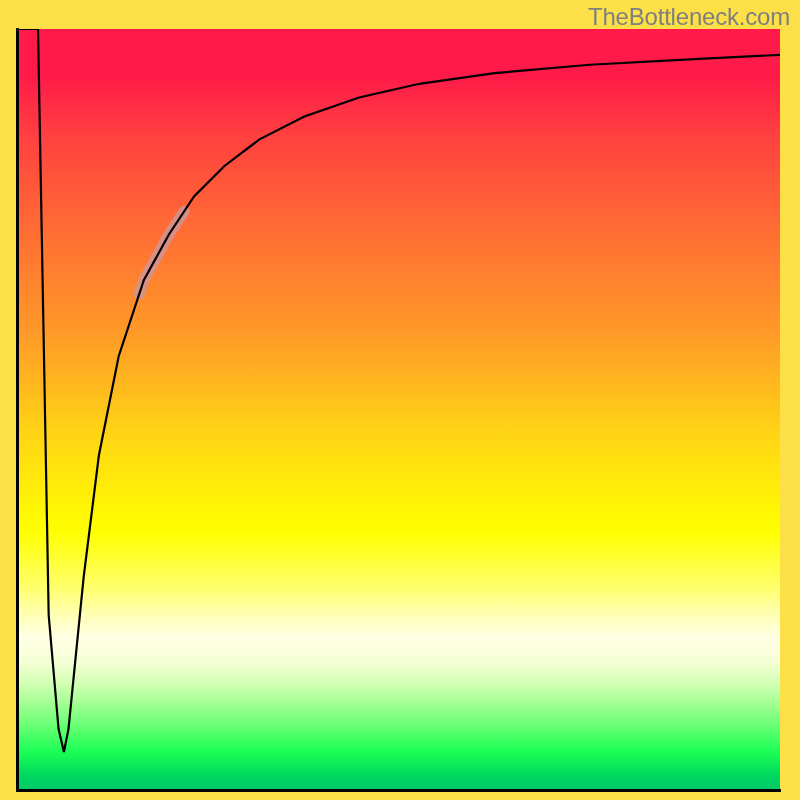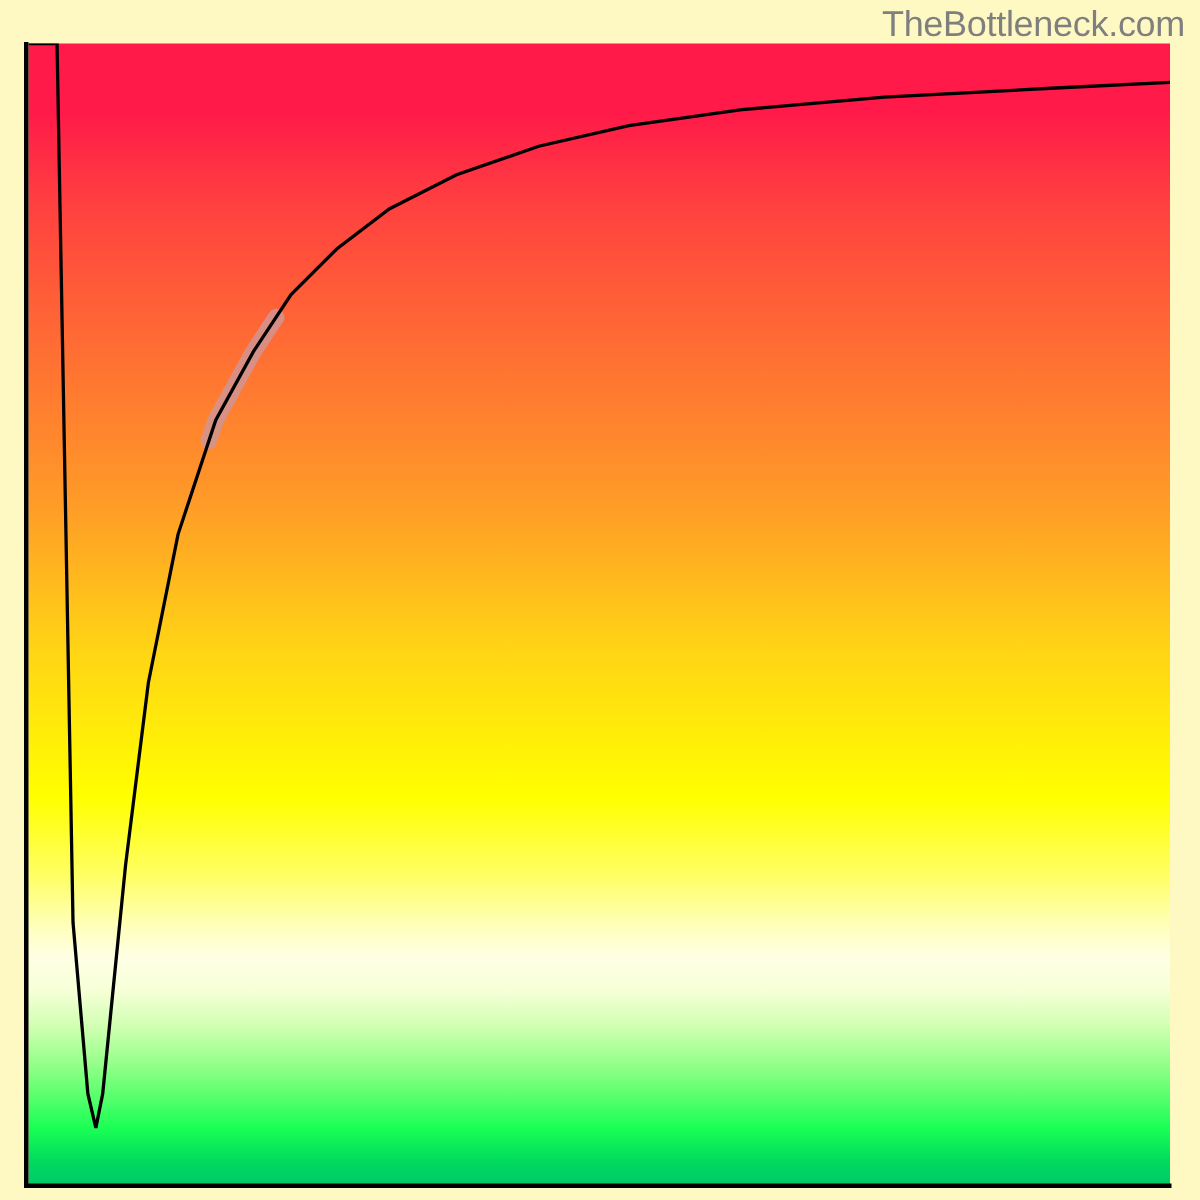--- a/index.html
+++ b/index.html
@@ -1,18 +1,18 @@
 <!DOCTYPE html>
 <html><head>
 <meta charset="utf-8">
 <style>
   * { margin: 0; padding: 0; box-sizing: border-box; }
   html, body { width: 800px; height: 800px; overflow: hidden; font-family: Arial, Helvetica, sans-serif; }
   .stage {
-    width: 800px; height: 800px; background: #fef9c3; position: relative;
+    width: 800px; height: 800px; background: #fde047; position: relative;
   }
   .watermark {
     position: absolute;
     top: 3px; right: 10px;
     font-size: 24px;
     color: #7f7f7f;
     font-weight: 500;
     letter-spacing: -0.2px;
     z-index: 5;
   }

